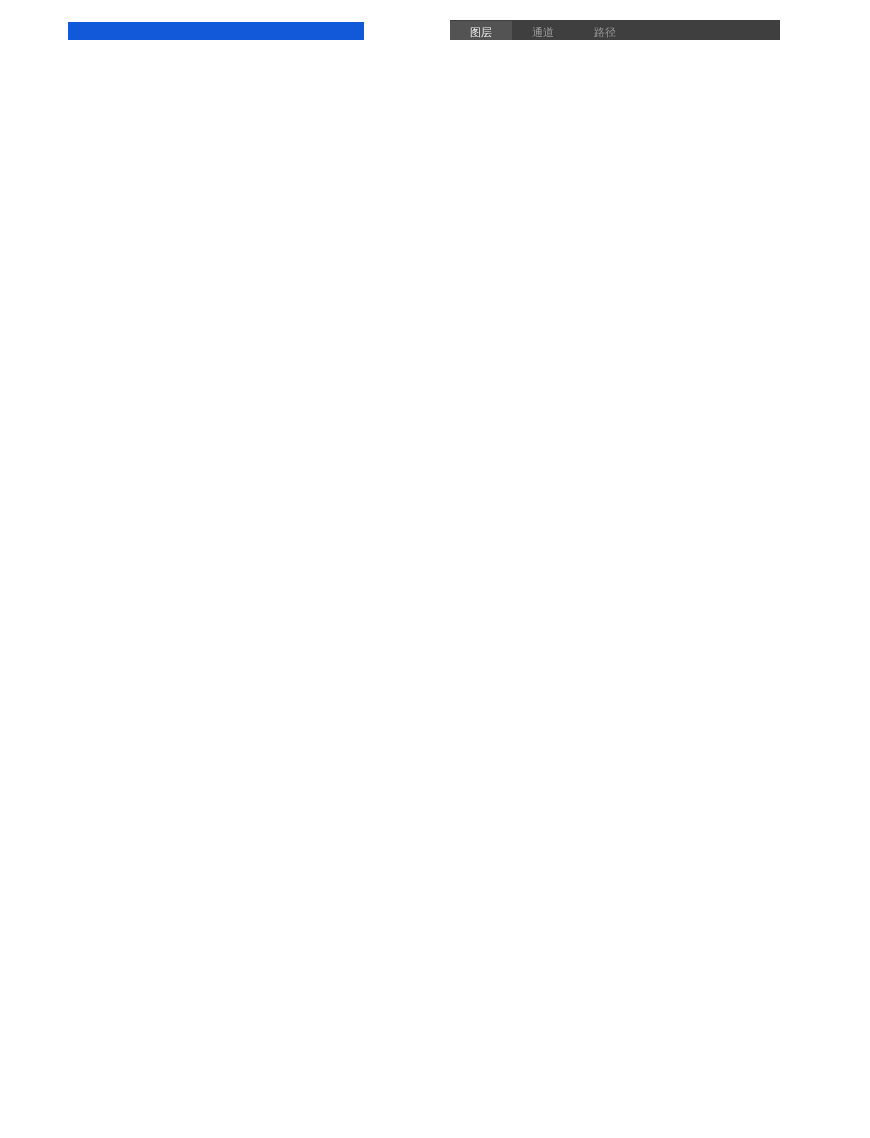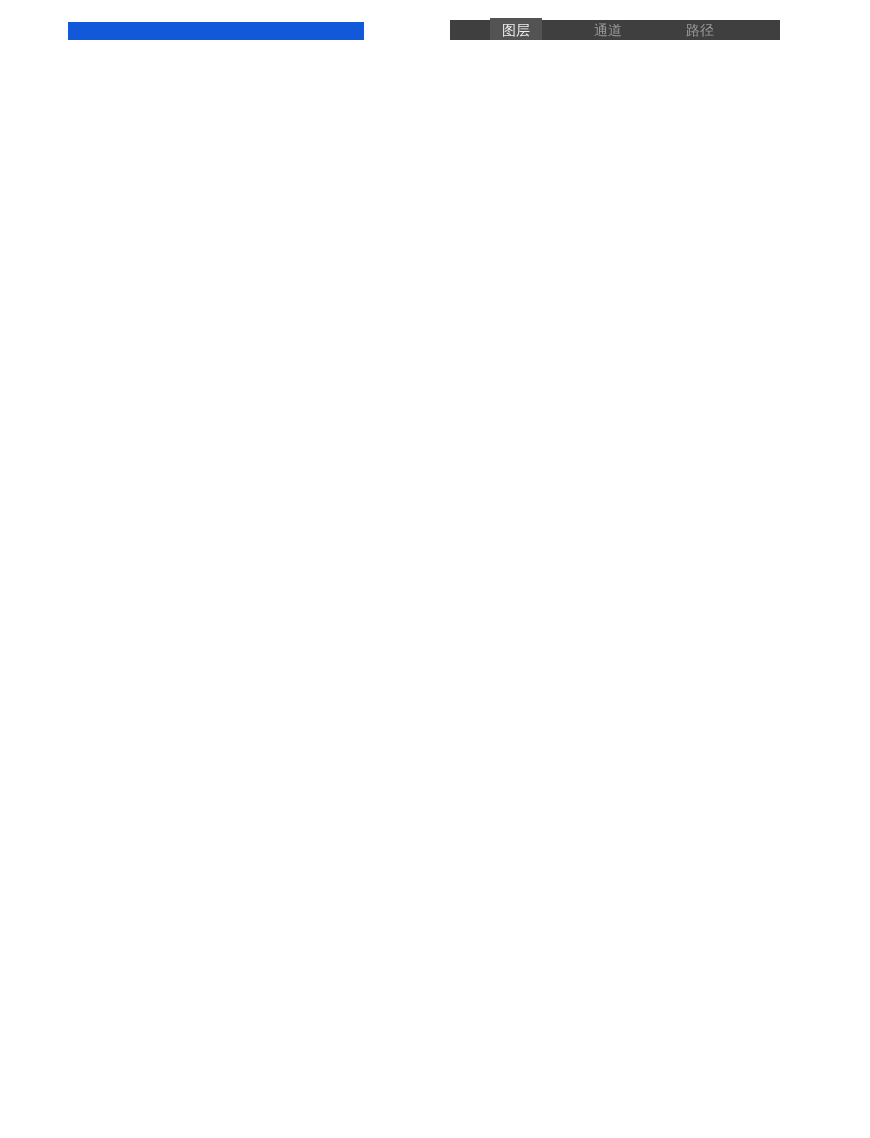--- a/index.html
+++ b/index.html
@@ -87,24 +87,23 @@
     top: 20px;
     width: 330px;
   }
   .tabs {
     display: flex;
     background: #3f3f3f;
     height: 24px;
     align-items: flex-end;
   }
   .tab {
-    padding: 4px 12px;
-    font-size: 14px;
+    padding: 4px 20px;
+    font-size: 11px;
     color: #999;
-    margin-left: 40px;
   }
   .tab.active { background: #535353; color: #eee; }
   .toolbar-row {
     display: flex;
     align-items: center;
     padding: 4px 6px;
     gap: 4px;
     border-bottom: 1px solid #333;
     font-size: 11px;
   }

